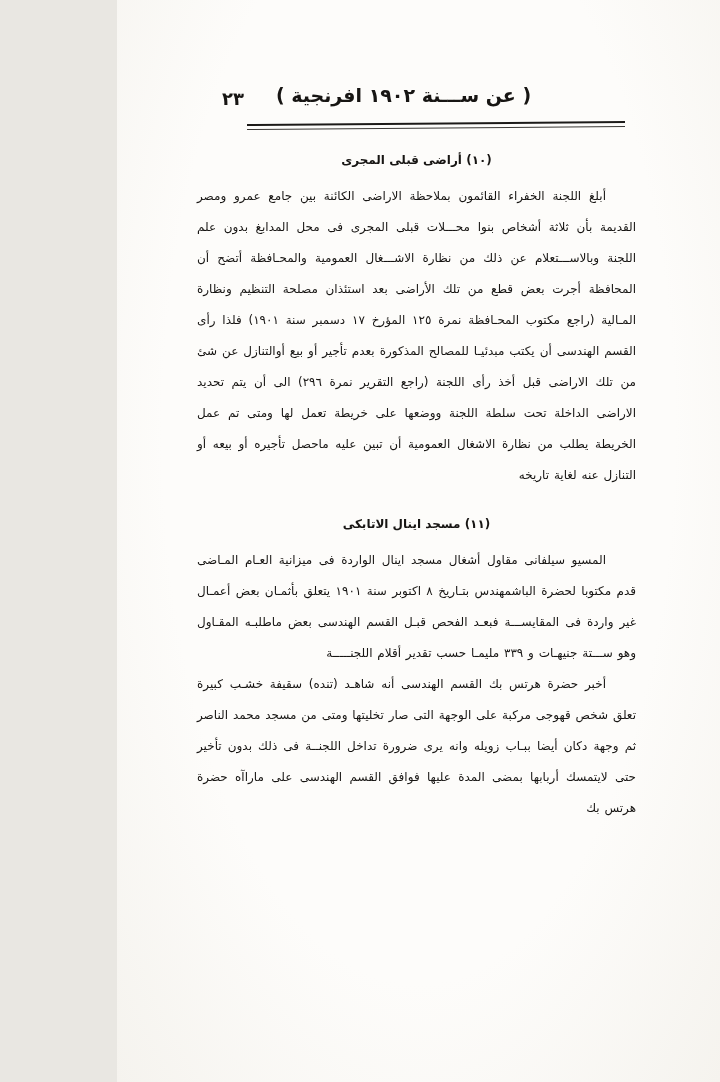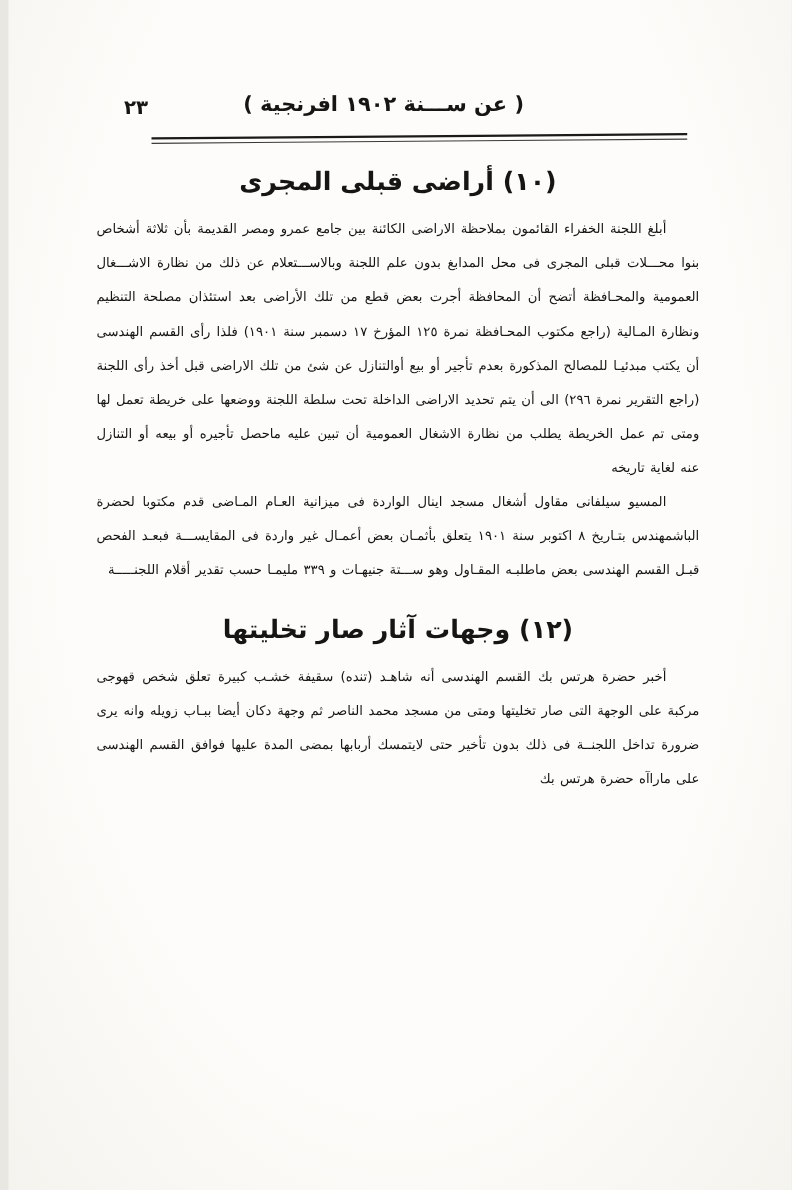--- a/index.html
+++ b/index.html
@@ -5,21 +5,21 @@
   html, body {
     margin: 0;
     padding: 0;
     width: 720px;
     height: 1082px;
     overflow: hidden;
     background: #e9e7e2;
   }
   .page {
     position: relative;
-    width: 712px;
+    width: 603px;
     height: 1082px;
     background: radial-gradient(ellipse at 50% 40%, #fdfcfa 60%, #f5f3ee 100%);
     color: #171513;
     font-family: "DejaVu Sans", sans-serif;
     direction: rtl;
     box-sizing: border-box;
   }
   .page-header {
     position: relative;
     padding-top: 84px;
@@ -47,21 +47,21 @@
     border-bottom: 1px solid #3a3835;
     transform: rotate(-0.45deg);
     transform-origin: right center;
   }
   .content {
     padding: 0 84px 0 80px;
   }
   .section-heading {
     margin: 26px 0 14px 0;
     text-align: center;
-    font-size: 23px;
+    font-size: 12px;
     font-weight: bold;
     letter-spacing: 0.3px;
   }
   .section-body {
     margin: 0;
     font-size: 12px;
     line-height: 31px;
     text-align: justify;
     text-indent: 30px;
     word-spacing: 1px;
@@ -81,23 +81,23 @@
   <div class="header-rule"></div>
 
   <main class="content">
 
     <section>
       <h2 class="section-heading">(١٠) أراضى قبلى المجرى</h2>
       <p class="section-body">أبلغ اللجنة الخفراء القائمون بملاحظة الاراضى الكائنة بين جامع عمرو ومصر القديمة بأن ثلاثة أشخاص بنوا محـــلات قبلى المجرى فى محل المدابغ بدون علم اللجنة وبالاســـتعلام عن ذلك من نظارة الاشـــغال العمومية والمحـافظة أتضح أن المحافظة أجرت بعض قطع من تلك الأراضى بعد استئذان مصلحة التنظيم ونظارة المـالية (راجع مكتوب المحـافظة نمرة ١٢٥ المؤرخ ١٧ دسمبر سنة ١٩٠١) فلذا رأى القسم الهندسى أن يكتب مبدئيـا للمصالح المذكورة بعدم تأجير أو بيع أوالتنازل عن شئ من تلك الاراضى قبل أخذ رأى اللجنة (راجع التقرير نمرة ٢٩٦) الى أن يتم تحديد الاراضى الداخلة تحت سلطة اللجنة ووضعها على خريطة تعمل لها ومتى تم عمل الخريطة يطلب من نظارة الاشغال العمومية أن تبين عليه ماحصل تأجيره أو بيعه أو التنازل عنه لغاية تاريخه</p>
     </section>
 
     <section>
+      <h2 class="section-heading">(١١) مسجد اينال الاتابكى</h2>
       <p class="section-body">المسيو سيلفانى مقاول أشغال مسجد اينال الواردة فى ميزانية العـام المـاضى قدم مكتوبا لحضرة الباشمهندس بتـاريخ ٨ اكتوبر سنة ١٩٠١ يتعلق بأثمـان بعض أعمـال غير واردة فى المقايســـة فبعـد الفحص قبـل القسم الهندسى بعض ماطلبـه المقـاول وهو ســـتة جنيهـات و ٣٣٩ مليمـا حسب تقدير أقلام اللجنـــــة</p>
     </section>
 
     <section>
-      <h2 class="section-heading">(١٢) وجهات آثار صار تخليتها</h2>
       <p class="section-body">أخبر حضرة هرتس بك القسم الهندسى أنه شاهـد (تنده) سقيفة خشـب كبيرة تعلق شخص قهوجى مركبة على الوجهة التى صار تخليتها ومتى من مسجد محمد الناصر ثم وجهة دكان أيضا ببـاب زويله وانه يرى ضرورة تداخل اللجنــة فى ذلك بدون تأخير حتى لايتمسك أربابها بمضى المدة عليها فوافق القسم الهندسى على ماراآه حضرة هرتس بك</p>
     </section>
 
   </main>
 
 </div>
 
 </body></html>

